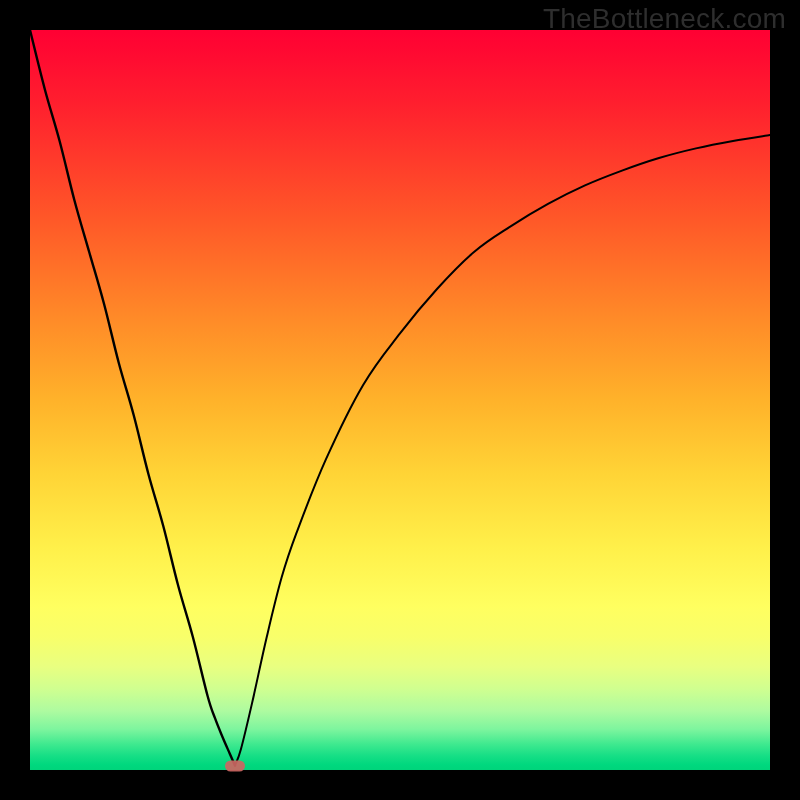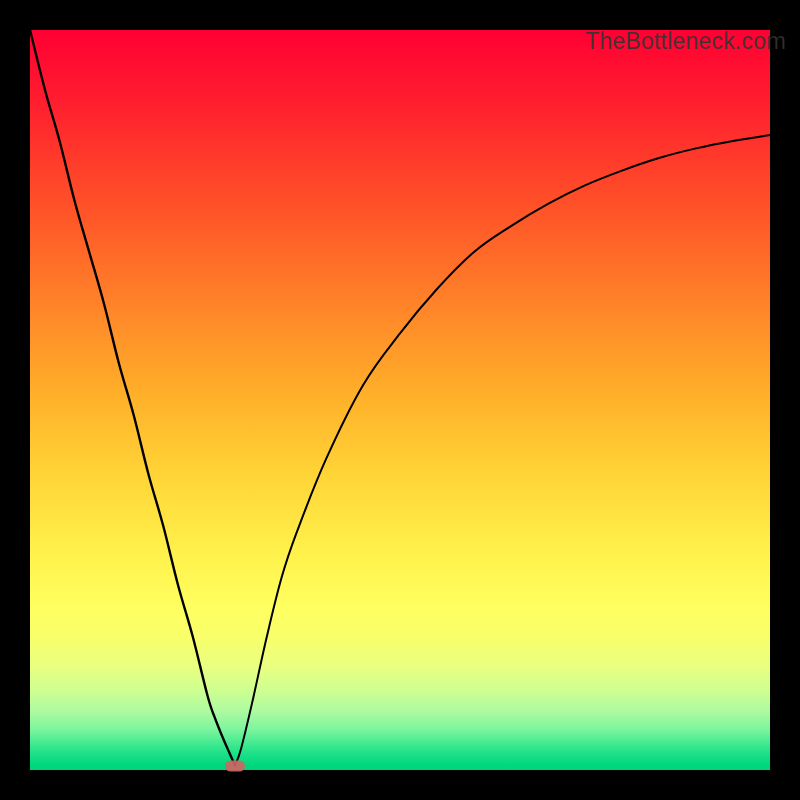--- a/index.html
+++ b/index.html
@@ -55,25 +55,24 @@
     border-radius: 6px;
     background: #cc6662;
     transform: translate(-50%, -50%);
     opacity: 0.92;
   }
   .watermark {
     position: absolute;
     top: 3px;
     right: 14px;
     color: #333333;
-    font-size: 23px;
+    font-size: 28px;
     font-weight: 400;
     letter-spacing: 0.2px;
     opacity: 0.9;
-    margin-top: 25px;
   }
 </style>
 </head>
 <body>
 
 <div class="frame">
   <div class="plot">
     <svg id="curve-svg" class="curve" width="740" height="740" viewBox="0 0 740 740" preserveAspectRatio="none">
       <path id="curve-left" d="M 0 0 C 2.664 10.655999999999988 9.472000000000001 39.21999999999993 14.8 59.19999999999993 C 20.128 79.17999999999994 24.272000000000002 91.02 29.6 111 C 34.928 130.98 39.071999999999996 150.21999999999994 44.4 170.19999999999993 C 49.728 190.17999999999992 53.872 203.35199999999998 59.2 222 C 64.528 240.64800000000002 68.672 253.82000000000002 74 273.8 C 79.328 293.78 83.472 313.0199999999999 88.8 332.99999999999994 C 94.128 352.97999999999996 98.272 364.82 103.60000000000001 384.8 C 108.92800000000001 404.78000000000003 113.072 424.02 118.4 444 C 123.72800000000001 463.98 127.87199999999999 475.81999999999994 133.2 495.79999999999995 C 138.528 515.78 142.672 535.02 148 555 C 153.328 574.98 157.472 586.8199999999999 162.8 606.8 C 168.12800000000001 626.78 173.60399999999998 651.348 177.6 666 C 181.596 680.652 182.33599999999998 680.874 185 688.2 C 187.66400000000002 695.5260000000001 189.736 700.3064 192.4 706.7 C 195.06400000000002 713.0936 197.53560000000002 718.5252 199.8 723.72 C 202.0644 728.9148 204.0476 733.4287999999999 204.98 735.56" stroke="#000" stroke-width="2.4" fill="none" stroke-linecap="round"></path>
       <path id="curve-right" d="M 204.98 735.56 C 206.04559999999998 732.6296 207.83639999999997 730.4688 210.89999999999998 719.28 C 213.96359999999999 708.0912 217.338 693.6464 222 673.4 C 226.662 653.1536 231.472 629.444 236.8 606.8 C 242.12800000000001 584.156 246.27200000000002 566.248 251.60000000000002 547.6 C 256.928 528.952 258.40799999999996 524.512 266.4 503.2 C 274.392 481.888 284.012 455.84 296 429.2 C 307.988 402.56 319.68 377.844 333 355.2 C 346.32 332.556 356.68 320.716 370 303.40000000000003 C 383.32 286.08400000000006 393.68000000000006 273.652 407.00000000000006 259 C 420.32000000000005 244.34799999999998 430.68 233.322 444 222 C 457.32 210.678 467.68 204.75800000000004 481 196.10000000000002 C 494.32 187.442 504.68 181.226 518 173.89999999999998 C 531.32 166.57399999999996 541.68 161.39399999999998 555 155.39999999999998 C 568.32 149.40599999999998 578.68 145.52839999999992 592 140.5999999999999 C 605.32 135.6715999999999 615.68 132.01599999999996 629 128.01999999999998 C 642.32 124.024 652.68 121.46359999999997 666 118.39999999999998 C 679.32 115.33639999999998 689.68 113.39759999999998 703 111 C 716.32 108.60240000000002 733.34 106.14560000000003 740 105.08000000000004" stroke="#000" stroke-width="2" fill="none" stroke-linecap="round"></path>

